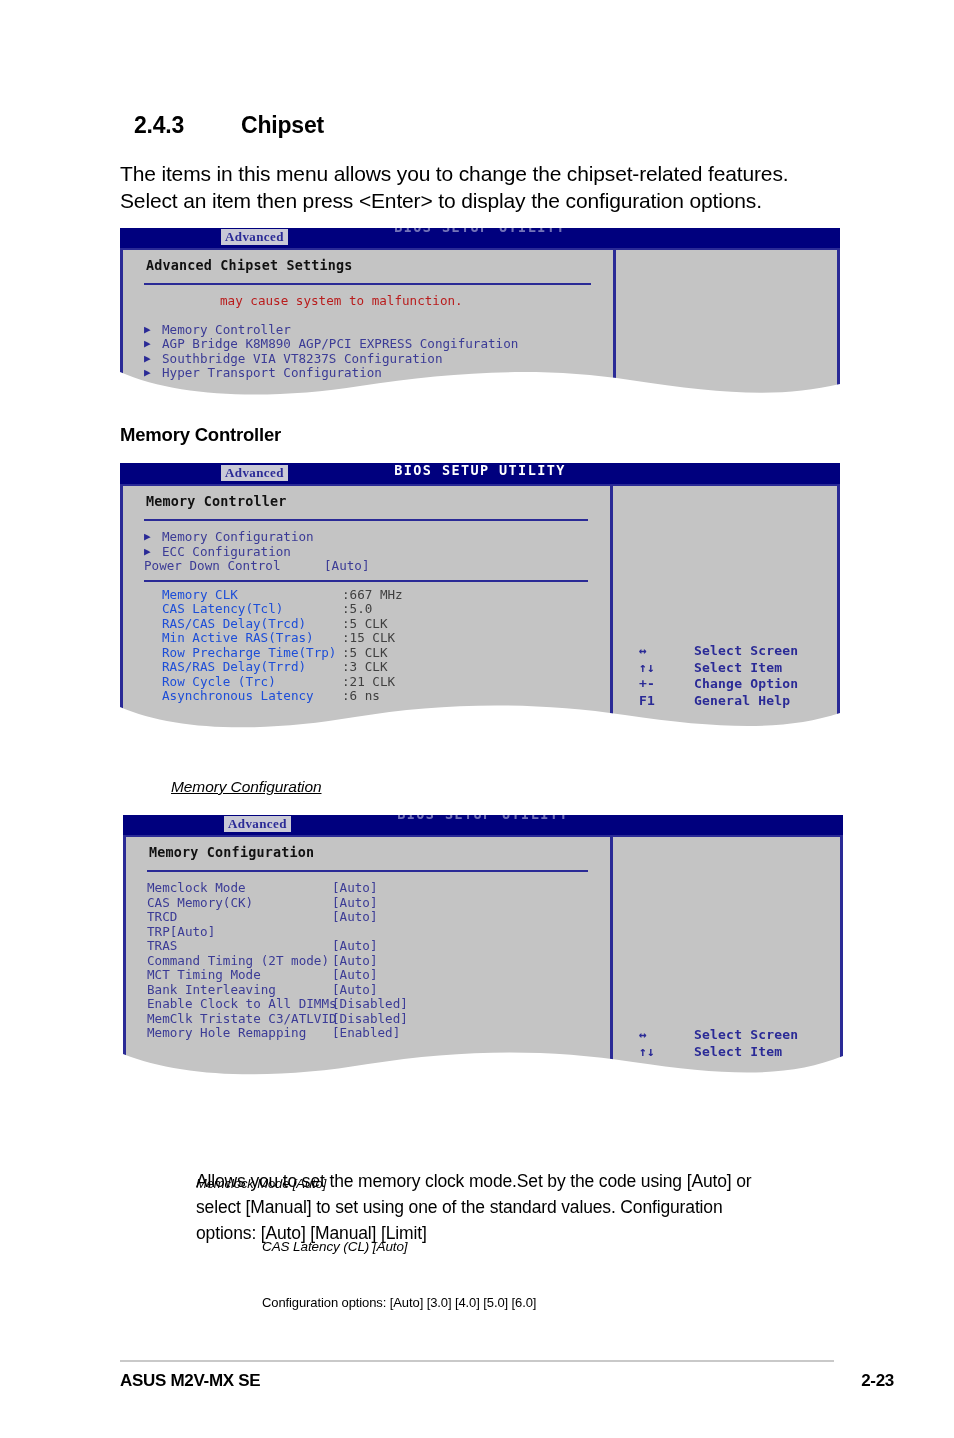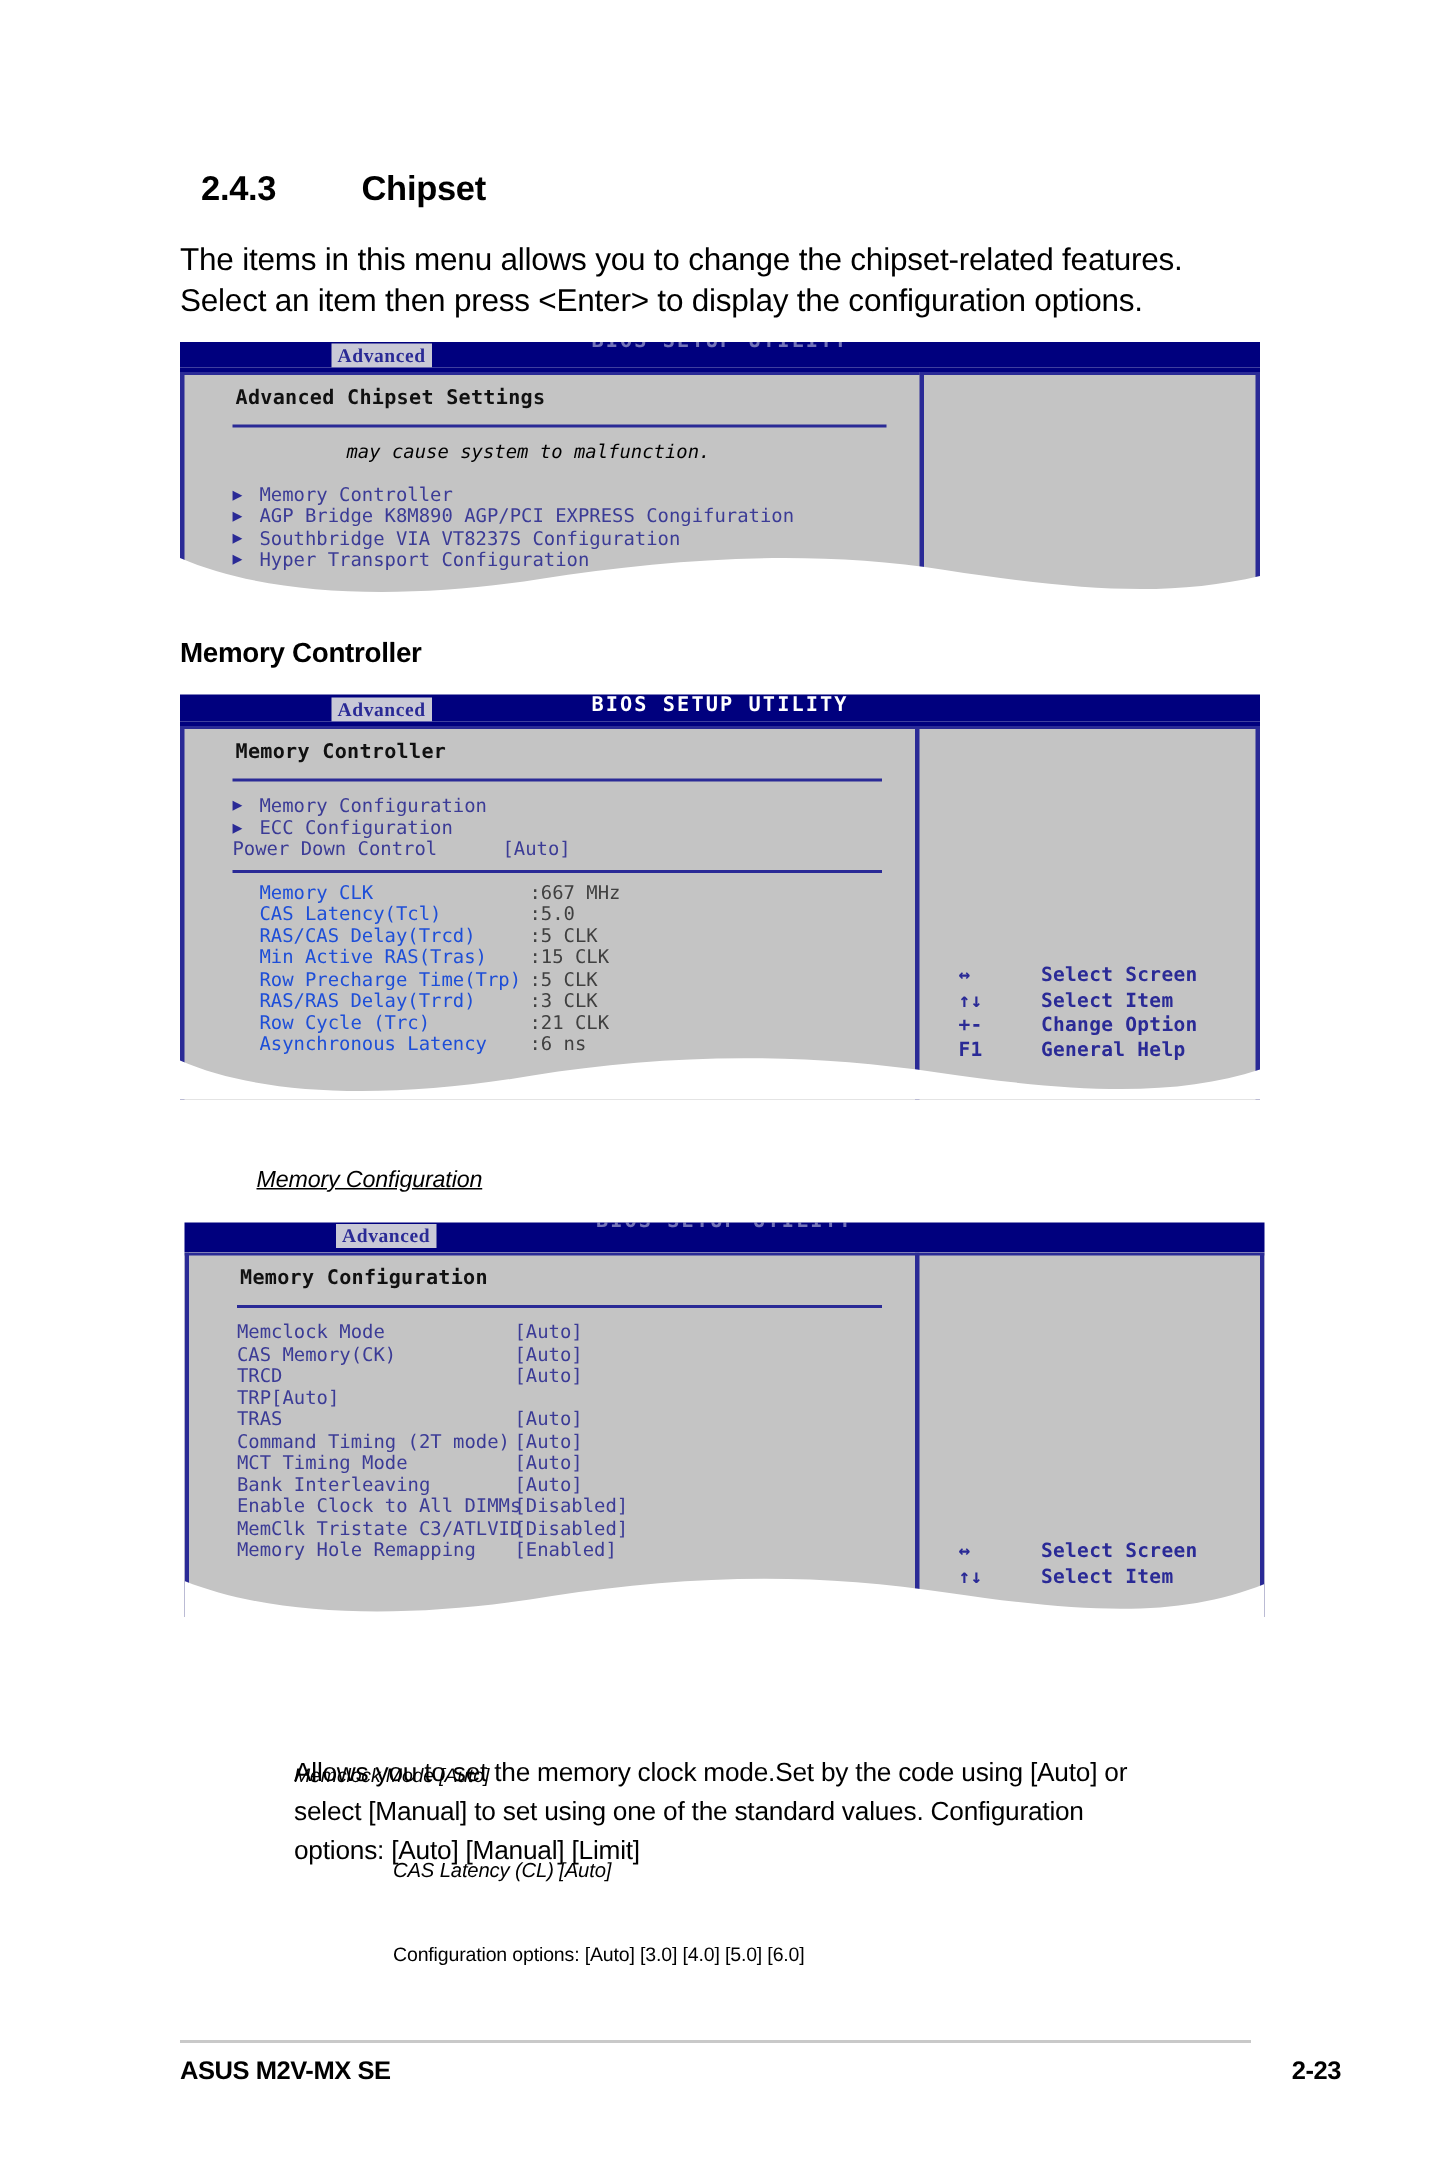--- a/index.html
+++ b/index.html
@@ -100,21 +100,21 @@
     display: flex;
     font-family: "DejaVu Sans Mono", monospace;
     font-size: 12.6px;
     overflow: hidden;
   }
   .bios-left {
     position: relative;
     box-sizing: border-box;
     border-left: 3px solid #2a2a96;
     border-top: 2px solid #2a2a96;
-    padding: 8px 0 0 12px;
+    padding: 8px 0 0 1px;
   }
   .bios-right {
     position: relative;
     box-sizing: border-box;
     border-left: 3px solid #2a2a96;
     border-right: 3px solid #2a2a96;
     border-top: 2px solid #2a2a96;
     flex: 1;
   }
 
@@ -267,21 +267,21 @@
       <div class="bios-util-title clipped">BIOS SETUP UTILITY</div>
       <div class="bios-tab">Advanced</div>
     </div>
     <div class="bios-underbar"></div>
     <div class="bios-body" style="height:152px;">
       <div class="bios-left" style="width:493px;">
         <div class="panel-title">Advanced Chipset Settings</div>
         <div class="hrule"></div>
         <div class="rows">
           <div class="row" style="padding-left:20px;">
-            <span class="lbl" style="color:#000000; padding-left:76px;font-style:italic;">may cause system to malfunction.</span>
+            <span class="lbl" style="color:#b91c1c; padding-left:76px;">may cause system to malfunction.</span>
           </div>
           <div style="height:14px"></div>
           <div class="row">
             <span class="arrow">▶</span>
             <span class="lbl">Memory Controller</span>
           </div>
           <div class="row">
             <span class="arrow">▶</span>
             <span class="lbl">AGP Bridge K8M890 AGP/PCI EXPRESS Congifuration</span>
           </div>

